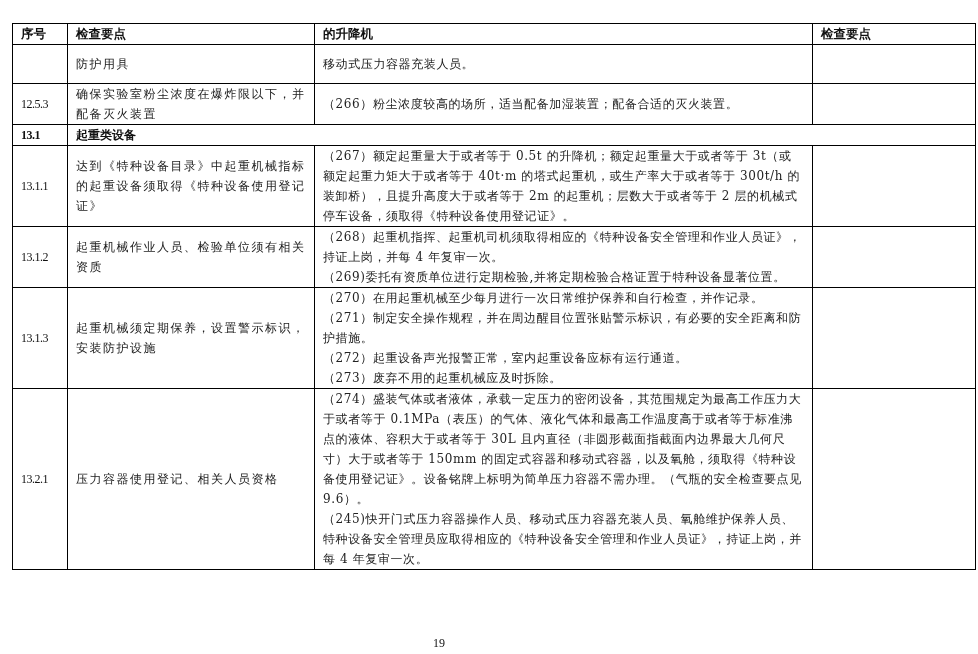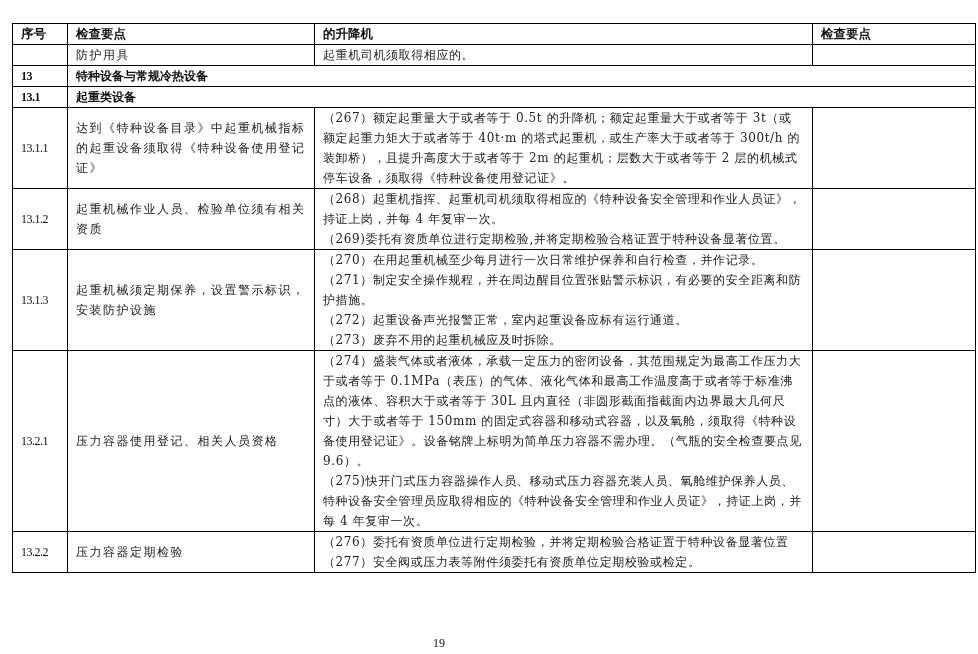--- a/index.html
+++ b/index.html
@@ -33,34 +33,38 @@
   <thead>
     <tr>
       <th>序号</th>
       <th>检查要点</th>
       <th>的升降机</th>
       <th>检查要点</th>
     </tr>
   </thead>
   <tbody>
 
-    <tr style="height:21px">
+    <tr style="height:39px">
       <td class="num"></td>
       <td class="item">防护用具</td>
       <td class="pts">
-          <p>起重机司机须取得相应的。</p>
+          <p>移动式压力容器充装人员。</p>
         </td>
       <td></td>
     </tr>
 
+    <tr style="height:39px">
+      <td class="num">12.5.3</td>
+      <td class="item">确保实验室粉尘浓度在爆炸限以下，并配备灭火装置</td>
+      <td class="pts">
+          <p>（266）粉尘浓度较高的场所，适当配备加湿装置；配备合适的灭火装置。</p>
+        </td>
+      <td></td>
+    </tr>
 
-    <tr class="sec">
-      <td class="num">13</td>
-      <td colspan="3">特种设备与常规冷热设备</td>
-    </tr>
 
     <tr class="sec">
       <td class="num">13.1</td>
       <td colspan="3">起重类设备</td>
     </tr>
 
     <tr style="height:78px">
       <td class="num">13.1.1</td>
       <td class="item">达到《特种设备目录》中起重机械指标的起重设备须取得《特种设备使用登记证》</td>
       <td class="pts">
@@ -90,30 +94,21 @@
       </td>
       <td></td>
     </tr>
 
 
     <tr style="height:181px">
       <td class="num">13.2.1</td>
       <td class="item">压力容器使用登记、相关人员资格</td>
       <td class="pts">
         <p>（274）盛装气体或者液体，承载一定压力的密闭设备，其范围规定为最高工作压力大于或者等于 0.1MPa（表压）的气体、液化气体和最高工作温度高于或者等于标准沸点的液体、容积大于或者等于 30L 且内直径（非圆形截面指截面内边界最大几何尺寸）大于或者等于 150mm 的固定式容器和移动式容器，以及氧舱，须取得《特种设备使用登记证》。设备铭牌上标明为简单压力容器不需办理。（气瓶的安全检查要点见 9.6）。</p>
-        <p>（275)快开门式压力容器操作人员、移动式压力容器充装人员、氧舱维护保养人员、特种设备安全管理员应取得相应的《特种设备安全管理和作业人员证》，持证上岗，并每 4 年复审一次。</p>
+        <p>（245)快开门式压力容器操作人员、移动式压力容器充装人员、氧舱维护保养人员、特种设备安全管理员应取得相应的《特种设备安全管理和作业人员证》，持证上岗，并每 4 年复审一次。</p>
       </td>
       <td></td>
     </tr>
 
-    <tr style="height:41px">
-      <td class="num">13.2.2</td>
-      <td class="item">压力容器定期检验</td>
-      <td class="pts">
-        <p>（276）委托有资质单位进行定期检验，并将定期检验合格证置于特种设备显著位置</p>
-        <p>（277）安全阀或压力表等附件须委托有资质单位定期校验或检定。</p>
-      </td>
-      <td></td>
-    </tr>
   </tbody>
 </table>
 
 <div class="page-num">19</div>
 
 </body></html>

